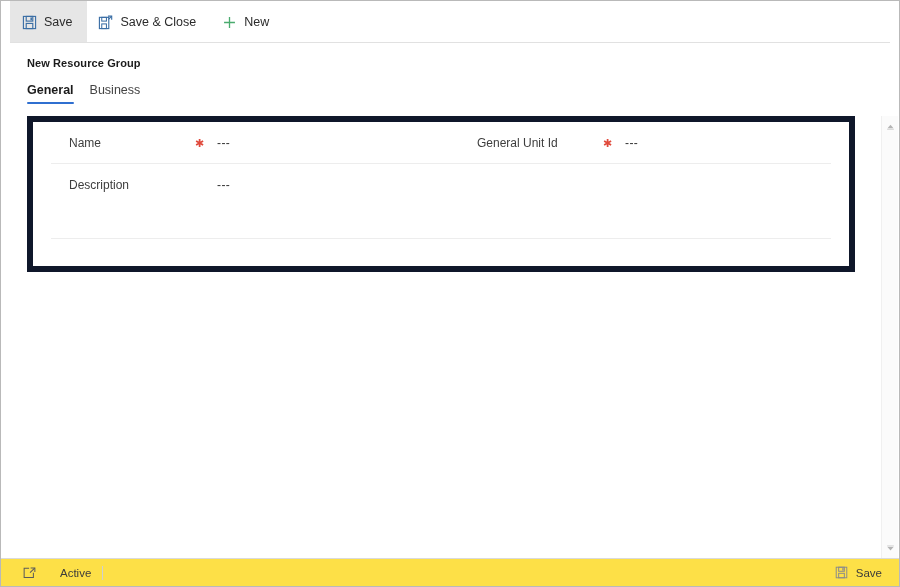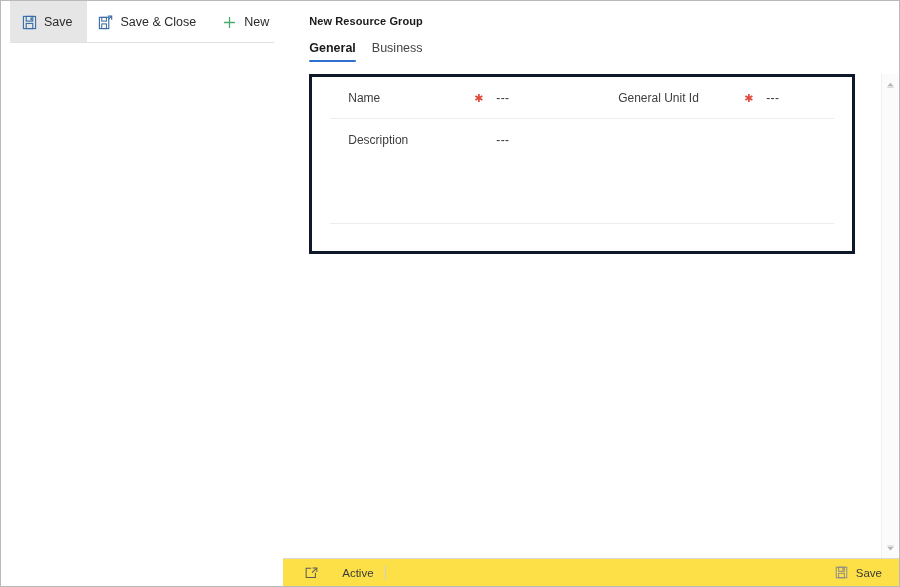--- a/index.html
+++ b/index.html
@@ -14,21 +14,21 @@
 
   .window {
     position: relative;
     width: 900px;
     height: 587px;
     box-sizing: border-box;
     background: #ffffff;
     border: 1px solid #b9b9b9;
     overflow: hidden;
     display: flex;
-    flex-direction: row;
+    flex-direction: column;
   }
 
   
   .commandbar {
     position: relative;
     height: 42px;
     flex: 0 0 42px;
     background: #ffffff;
     display: flex;
     align-items: stretch;
@@ -127,23 +127,23 @@
     min-height: 0;
     padding: 12px 0 0 0;
   }
   .scroll-content {
     flex: 1 1 auto;
     min-width: 0;
     padding: 0 0 0 26px;
   }
 
   .card {
-    border: 3px solid #0f172a;
+    border: 6px solid #0f172a;
     background: #ffffff;
-    height: 180px;
+    height: 156px;
     box-sizing: border-box;
     position: relative;
     margin-right: 26px;
   }
   .field-row {
     display: flex;
     position: relative;
     height: 42px;
     align-items: center;
   }

